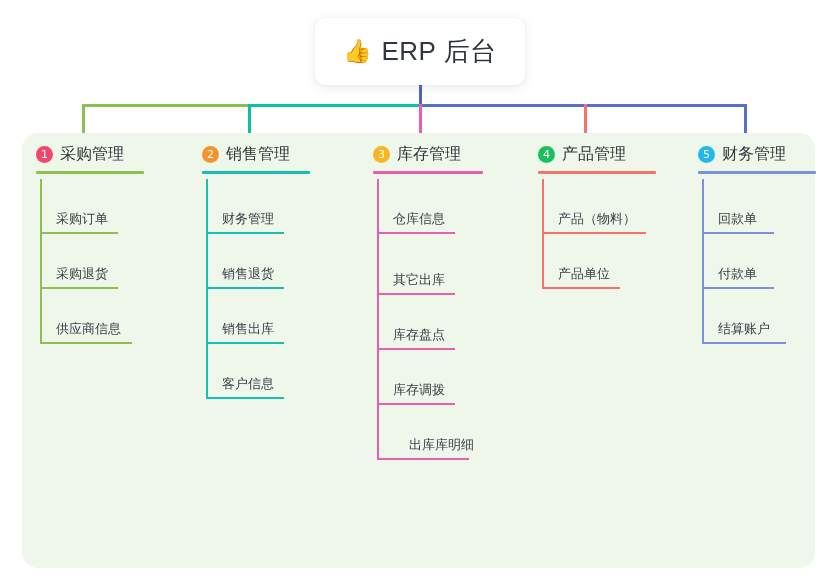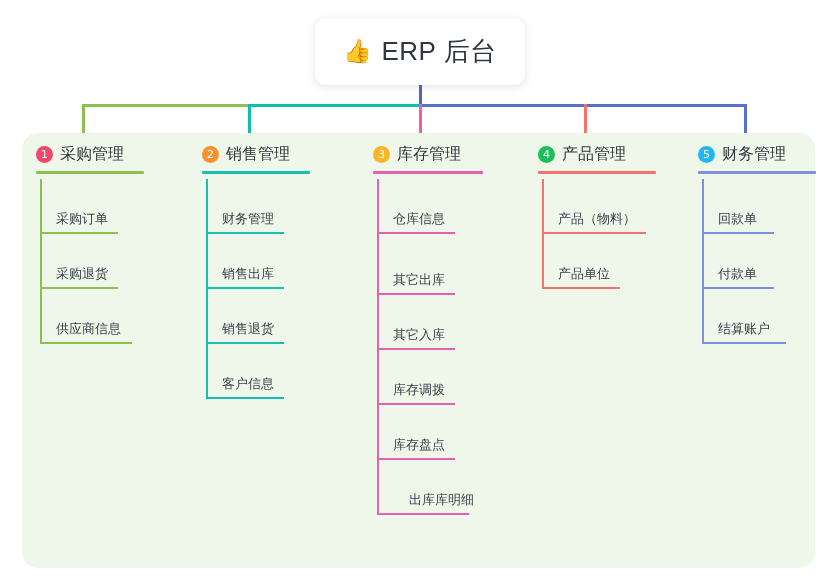--- a/index.html
+++ b/index.html
@@ -117,26 +117,26 @@
         <div class="head-rule" style="width: 108px; background: rgb(23, 191, 176);"></div>
         <div class="leaves">
           <div class="leaf" style="height: 55px;">
             <span class="rail" style="background: rgb(23, 191, 176);"></span>
             <span class="under" style="width: 78px; background: rgb(23, 191, 176);"></span>
             <span class="leaf-label">财务管理</span>
           </div>
           <div class="leaf" style="height: 55px;">
             <span class="rail" style="background: rgb(23, 191, 176);"></span>
             <span class="under" style="width: 78px; background: rgb(23, 191, 176);"></span>
+            <span class="leaf-label">销售退货</span>
+          </div>
+          <div class="leaf" style="height: 55px;">
+            <span class="rail" style="background: rgb(23, 191, 176);"></span>
+            <span class="under" style="width: 78px; background: rgb(23, 191, 176);"></span>
             <span class="leaf-label">销售出库</span>
-          </div>
-          <div class="leaf" style="height: 55px;">
-            <span class="rail" style="background: rgb(23, 191, 176);"></span>
-            <span class="under" style="width: 78px; background: rgb(23, 191, 176);"></span>
-            <span class="leaf-label">销售退货</span>
           </div>
           <div class="leaf" style="height: 55px;">
             <span class="rail" style="background: rgb(23, 191, 176);"></span>
             <span class="under" style="width: 78px; background: rgb(23, 191, 176);"></span>
             <span class="leaf-label">客户信息</span>
           </div>
         </div>
       </div>
     <div class="column" style="left:351px;">
         <div class="col-head">
@@ -151,31 +151,26 @@
             <span class="leaf-label">仓库信息</span>
           </div>
           <div class="leaf" style="height: 61px;">
             <span class="rail" style="background: rgb(232, 95, 174);"></span>
             <span class="under" style="width: 78px; background: rgb(232, 95, 174);"></span>
             <span class="leaf-label">其它出库</span>
           </div>
           <div class="leaf" style="height: 55px;">
             <span class="rail" style="background: rgb(232, 95, 174);"></span>
             <span class="under" style="width: 78px; background: rgb(232, 95, 174);"></span>
-            <span class="leaf-label">其它入库</span>
+            <span class="leaf-label">库存盘点</span>
           </div>
           <div class="leaf" style="height: 55px;">
             <span class="rail" style="background: rgb(232, 95, 174);"></span>
             <span class="under" style="width: 78px; background: rgb(232, 95, 174);"></span>
             <span class="leaf-label">库存调拨</span>
-          </div>
-          <div class="leaf" style="height: 55px;">
-            <span class="rail" style="background: rgb(232, 95, 174);"></span>
-            <span class="under" style="width: 78px; background: rgb(232, 95, 174);"></span>
-            <span class="leaf-label">库存盘点</span>
           </div>
           <div class="leaf" style="height: 55px; padding-left: 32px;">
             <span class="rail" style="background: rgb(232, 95, 174);"></span>
             <span class="under" style="width: 92px; background: rgb(232, 95, 174);"></span>
             <span class="leaf-label">出库库明细</span>
           </div>
         </div>
       </div>
     <div class="column" style="left:516px;">
         <div class="col-head">

